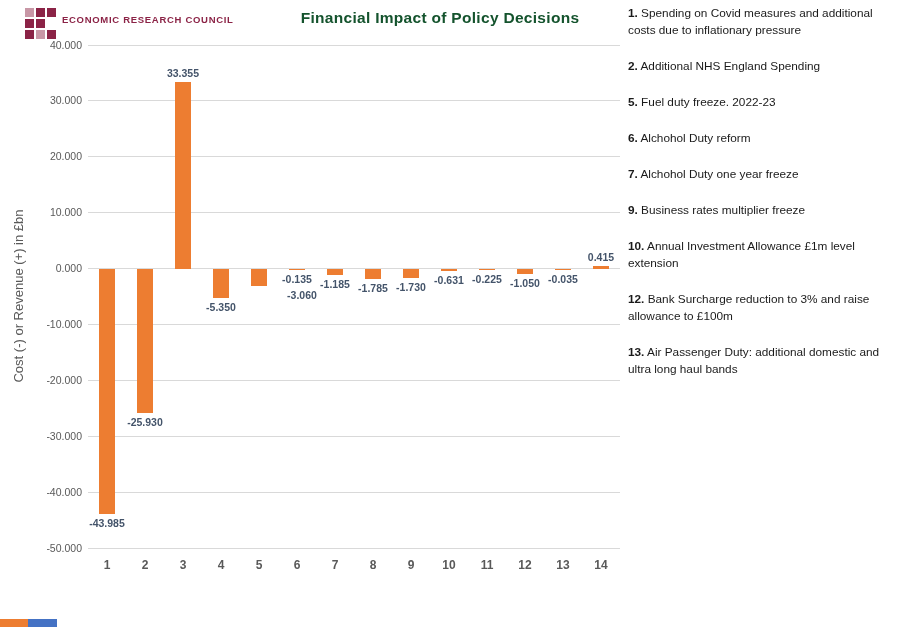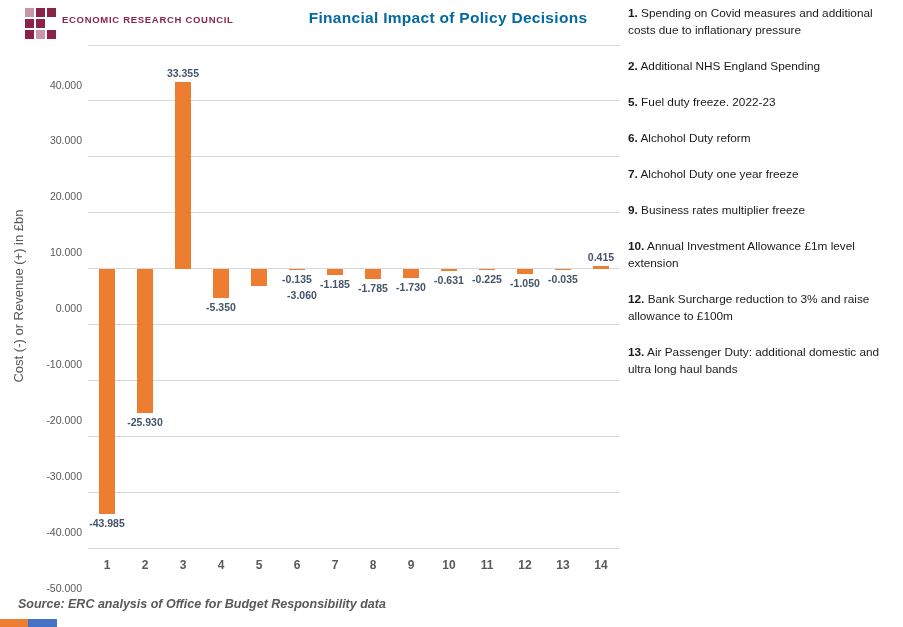--- a/index.html
+++ b/index.html
@@ -6,26 +6,26 @@
   .page{position:relative;width:903px;height:627px;background:#ffffff;
         font-family:"Liberation Sans",sans-serif;overflow:hidden;}
 
   
   .logo-grid{position:absolute;left:25px;top:8px;display:flex;flex-direction:column;gap:2px;}
   .logo-row{display:flex;gap:2px;height:9px;}
   .logo-sq{width:9px;height:9px;}
   .org-name{position:absolute;left:62px;top:14px;font-size:9.5px;font-weight:bold;
             letter-spacing:0.7px;color:#8B2346;white-space:nowrap;}
   .chart-title{position:absolute;left:0;top:9px;width:880px;text-align:center;
-               font-size:15.5px;font-weight:bold;color:#0369a1;letter-spacing:0.3px;margin-left:8px;}
+               font-size:15.5px;font-weight:bold;color:#14532d;letter-spacing:0.3px;}
 
   
   #plot{position:absolute;left:0;top:0;width:903px;height:627px;}
   .gridline{position:absolute;height:1px;background:#D9D9D9;}
-  .ytick{position:absolute;width:52px;text-align:right;font-size:10.5px;color:#595959;margin-top:40px;}
+  .ytick{position:absolute;width:52px;text-align:right;font-size:10.5px;color:#595959;}
   .bar{position:absolute;}
   .dlabel{position:absolute;transform:translateX(-50%);font-size:10.5px;font-weight:600;
           color:#44546A;white-space:nowrap;}
   .xlabel{position:absolute;transform:translateX(-50%);font-size:12px;font-weight:bold;color:#595959;}
   .y-title{position:absolute;left:18px;top:296px;transform:translate(-50%,-50%) rotate(-90deg);
            white-space:nowrap;font-size:13px;color:#595959;}
 
   
   #legend{position:absolute;left:628px;top:5px;width:274px;font-size:11.8px;
           line-height:17px;color:#1A1A1A;}
@@ -134,20 +134,19 @@
       <div class="legend-item"><b>2.</b><span> Additional NHS England Spending</span></div>
       <div class="legend-item"><b>5.</b><span> Fuel duty freeze. 2022-23</span></div>
       <div class="legend-item"><b>6.</b><span> Alchohol Duty reform</span></div>
       <div class="legend-item"><b>7.</b><span> Alchohol Duty one year freeze</span></div>
       <div class="legend-item"><b>9.</b><span> Business rates multiplier freeze</span></div>
       <div class="legend-item"><b>10.</b><span> Annual Investment Allowance £1m level extension</span></div>
       <div class="legend-item"><b>12.</b><span> Bank Surcharge reduction to 3% and raise allowance to £100m</span></div>
       <div class="legend-item"><b>13.</b><span> Air Passenger Duty: additional domestic and ultra long haul bands</span></div>
     </div>
 
-  <div class="source">Source: ERC analysis of Office for Budget Responsibility data</div>
 
   <div id="strip">
       <div class="" style="width: 28px; height: 8px; background: rgb(237, 125, 49);"></div>
       <div class="" style="width: 29px; height: 8px; background: rgb(68, 114, 196);"></div>
     </div>
 
 </div>
 
 </body></html>

